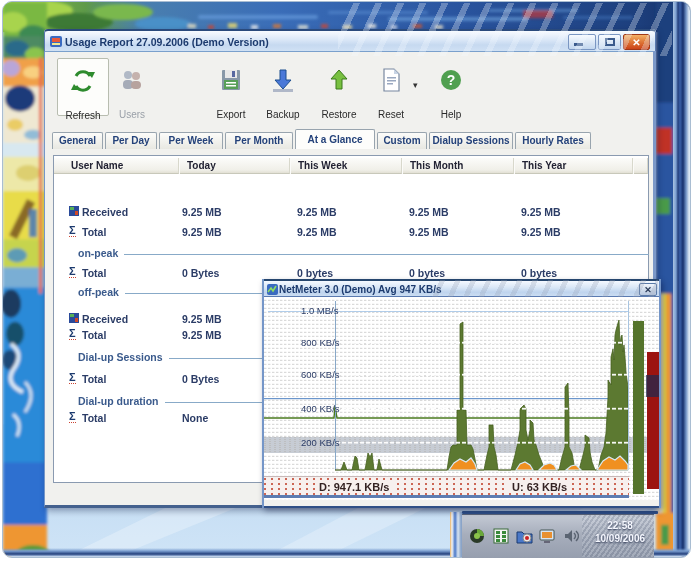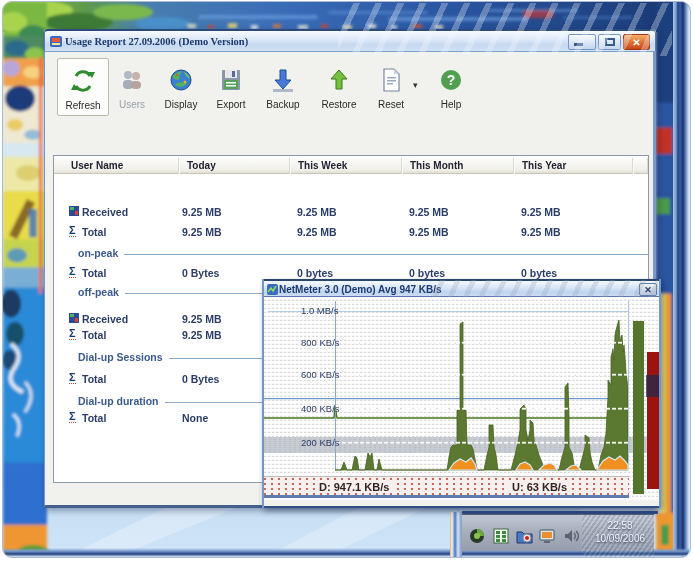--- a/index.html
+++ b/index.html
@@ -9,33 +9,33 @@
   
   #rband{position:absolute;right:0;top:0;width:17px;height:100%;background:linear-gradient(90deg,#aac4e2 0,#7a9ed0 3px,#24407c 5px,#3a60a8 7px,#16306c 10px,#6e90c4 13px,#dbe7f4 16px);}
   #bband{position:absolute;left:0;bottom:0;width:100%;height:9px;background:linear-gradient(180deg,rgba(170,196,226,0) 0,#7a9ed0 3px,#24407c 6px,#9ab4da 8px,#e8f0f8 9px);}
   
   #mainwin{position:absolute;left:44px;top:29px;width:612px;height:479px;border-radius:4px 4px 0 0;
      box-shadow:2px 3px 6px rgba(10,20,60,.35);background:#f1f1ee;}
   .mw-title{position:absolute;left:0;top:0;width:100%;height:23px;border-radius:4px 4px 0 0;
      background:linear-gradient(180deg,#f8fbff 0,#dde9f8 40%,#c6d9f0 70%,#d0e1f4 100%);
      border:1px solid #5a7ab0;border-top:2px solid #2a4a7c;border-bottom:1px solid #7aa0cc;}
   .mw-ico{position:absolute;left:5px;top:4px;}
-  .mw-text{position:absolute;left:20px;top:5px;font-size:10.5px;font-weight:bold;color:#1c3a6e;white-space:nowrap;font-family:Liberation Serif, serif;}
+  .mw-text{position:absolute;left:20px;top:5px;font-size:10.5px;font-weight:bold;color:#1c3a6e;white-space:nowrap;}
   .cap-btn{position:absolute;top:3px;height:16px;border:1px solid #7a96c2;border-radius:2px;
      background:linear-gradient(180deg,#f8fbff 0,#dce8f6 50%,#c2d6ee);display:inline-block;}
   .cap-min{position:absolute;left:5px;bottom:3px;width:9px;height:3px;background:#3a5a8c;}
   .cap-max{position:absolute;left:6px;top:3px;width:10px;height:8px;border:2px solid #3a5a8c;}
   .cap-close{background:linear-gradient(180deg,#f4b268 0,#e07b3a 45%,#cc4418);border-color:#a03818;
      color:#fff;font-size:10px;font-weight:bold;text-align:center;line-height:15px;}
   .mw-body{position:absolute;left:0;top:23px;width:612px;height:456px;background:#f1f1ee;
      border:1px solid #7596c8;border-top:none;border-bottom:3px solid #44618e;}
   .toolbar{position:absolute;left:0;top:0;width:100%;height:70px;}
   .tbtn{position:absolute;top:6px;height:58px;text-align:center;padding-top:9px;}
   .tbtn.sel{background:#fdfdfb;border:1px solid #b8bdb0;border-radius:2px;}
-  .tlab{font-size:10px;color:#2a2a2a;margin-top:2px;}
+  .tlab{font-size:10px;color:#2a2a2a;margin-top:12px;}
   .dis .tlab{color:#9aa0a8;}
   .dis svg{opacity:.45;filter:grayscale(60%);}
   .tdrop{position:absolute;left:368px;top:28px;font-size:9px;color:#333;}
   .tabs{position:absolute;left:0;top:77px;width:100%;height:20px;}
   .tab{position:absolute;bottom:0;height:17px;background:linear-gradient(180deg,#fcfcfa,#e8e8e2);
      border:1px solid #98a4ae;border-bottom:none;border-radius:2px 2px 0 0;font-size:10px;color:#24427a;
      text-align:center;line-height:16px;white-space:nowrap;overflow:hidden;font-weight:bold;}
   .tab.seltab{height:20px;background:#fdfdfb;font-weight:bold;line-height:19px;z-index:3;}
   .panel{position:absolute;left:8px;top:103px;width:596px;height:328px;background:#fff;border:1px solid #8a9ab0;}
   .hdr{position:absolute;left:0;top:2px;width:100%;height:16px;background:#fbfbf9;}
@@ -60,23 +60,23 @@
      background:linear-gradient(180deg,#f2f6fc 0,#d0dcec 50%,#b8c8e0);color:#2a3a58;font-size:9px;font-weight:bold;
      text-align:center;line-height:12px;}
   .gw-client{position:absolute;left:1px;top:18px;width:397px;height:203px;background:#fff;border-left:1px solid #7596c8;border-right:1px solid #7596c8;}
   .ylab{position:absolute;left:6px;width:56px;font-size:9.5px;color:#2b3c66;background:rgba(255,255,255,0.0);margin-left:31px;}
   .gw-edge{position:absolute;top:0;width:2px;height:229px;background:#7596c8;z-index:5;}
   .gw-status{position:absolute;left:1px;top:197px;width:366px;height:22px;z-index:3;background:#f7f0ee;border-top:1px solid #c8b8b8;
      background-image:radial-gradient(circle at 2px 2px, #cc6655 1px, rgba(0,0,0,0) 1.3px);background-size:7px 5px;
      border-bottom:3px solid #5d7db2;}
   .gs{position:absolute;top:4px;font-size:11px;font-weight:bold;color:#332222;background:#f7f0ee;padding:0 4px;}
   
-  #taskbar{position:absolute;left:462px;top:514px;width:192px;height:37px;
+  #taskbar{position:absolute;left:462px;top:514px;width:192px;height:44px;
      background:linear-gradient(180deg,#c3c9d4 0,#a7aebc 45%,#969eae 100%);
-     border-top:1px solid #5a6478;}
+     border-top:1px solid #5a6478;font-weight:bold;}
   #tbline{position:absolute;left:462px;top:511px;width:196px;height:3px;background:#2f4f86;border-radius:1px;}
   .tb-pre{position:absolute;left:-12px;top:-3px;width:12px;height:45px;
      background:linear-gradient(90deg,#e8b060 0,#f0f4f8 2px,#4a78c8 5px,#d8e4f0 8px,#8aa4c8 11px);}
   .tb-hatch{position:absolute;right:0;top:0;width:72px;height:42px;
      background:repeating-linear-gradient(125deg,rgba(240,245,252,.14) 0 2px,rgba(86,98,122,.20) 2px 4px);}
   .tico{position:absolute;top:13px;}
   #wmark{position:absolute;left:338px;top:3px;width:334px;height:53px;z-index:50;
      background:repeating-linear-gradient(115deg,rgba(255,255,255,0) 0 14px,rgba(244,249,255,.30) 14px 20px);}
   #wmark2{position:absolute;left:430px;top:280px;width:228px;height:17px;z-index:50;
      background:repeating-linear-gradient(115deg,rgba(255,255,255,0) 0 9px,rgba(150,160,180,.28) 9px 14px);}
@@ -225,32 +225,20 @@
       </div>
       <div class="tbtn dis" style="left:64px;width:46px">
         <svg width="26" height="26" viewBox="0 0 26 26">
             <circle cx="9" cy="8" r="4" fill="#4a7ac8"></circle>
             <rect x="4" y="13" width="10" height="9" rx="4" fill="#3a5aa8"></rect>
             <circle cx="17" cy="9" r="4" fill="#c85848"></circle>
             <rect x="12" y="14" width="10" height="8" rx="4" fill="#a83828"></rect>
           </svg>
         <div class="tlab">Users</div>
       </div>
-      <div class="tbtn" style="left:112px;width:48px">
-        <svg width="26" height="26" viewBox="0 0 26 26">
-            <circle cx="13" cy="13" r="10" fill="#3a80d0"></circle>
-            <path d="M4,10 Q8,5 14,4 Q10,9 12,12 Q8,14 4,10" fill="#58b058"></path>
-            <path d="M16,5 Q21,7 22,12 Q18,10 16,5" fill="#7ac060"></path>
-            <path d="M7,18 Q13,22 19,17 Q14,14 9,16 Z" fill="#58b058"></path>
-            <circle cx="17" cy="15" r="1.5" fill="#e0b030"></circle>
-            <circle cx="9" cy="8" r="1" fill="#d05030"></circle>
-            <circle cx="13" cy="13" r="10" fill="none" stroke="#1d4f90" stroke-width="1"></circle>
-          </svg>
-        <div class="tlab">Display</div>
-      </div>
       <div class="tbtn" style="left:162px;width:48px">
         <svg width="26" height="26" viewBox="0 0 26 26">
             <rect x="4" y="3" width="18" height="20" rx="1" fill="#8898a8"></rect>
             <rect x="7" y="3" width="12" height="8" fill="#e8e8e8"></rect>
             <rect x="14" y="4" width="3" height="6" fill="#5868a0"></rect>
             <rect x="6" y="13" width="14" height="9" fill="#58a058"></rect>
             <rect x="8" y="15" width="10" height="1.5" fill="#fff"></rect>
             <rect x="8" y="18" width="10" height="1.5" fill="#fff"></rect>
           </svg>
         <div class="tlab">Export</div>
@@ -279,20 +267,30 @@
         <div class="tlab">Reset</div>
       </div>
       <div class="tdrop">▾</div>
       <div class="tbtn" style="left:384px;width:44px">
         <svg width="26" height="26" viewBox="0 0 26 26">
             <circle cx="13" cy="13" r="10" fill="#50a050"></circle>
             <text x="13" y="18" font-size="14" font-weight="bold" text-anchor="middle" fill="#fff">?</text>
           </svg>
         <div class="tlab">Help</div>
       </div>
+    </div>
+    <div class="tabs">
+      <div class="tab" style="left:7px;width:51px">General</div>
+      <div class="tab" style="left:60px;width:52px">Per Day</div>
+      <div class="tab" style="left:114px;width:64px">Per Week</div>
+      <div class="tab" style="left:180px;width:68px">Per Month</div>
+      <div class="tab seltab" style="left:250px;width:80px">At a Glance</div>
+      <div class="tab" style="left:332px;width:50px">Custom</div>
+      <div class="tab" style="left:384px;width:84px">Dialup Sessions</div>
+      <div class="tab" style="left:470px;width:76px">Hourly Rates</div>
     </div>
     <div class="panel">
       <div class="hdr">
         <div class="hcell" style="left:0;width:125px;padding-left:17px">User Name</div>
         <div class="hcell" style="left:126px;width:110px;padding-left:7px">Today</div>
         <div class="hcell" style="left:349px;width:111px;padding-left:7px">This Month</div>
         <div class="hcell" style="left:237px;width:111px;padding-left:7px">This Week</div>
         <div class="hcell" style="left:461px;width:118px;padding-left:7px">This Year</div>
         <div class="hcell" style="left:580px;width:14px"></div>
       </div>

